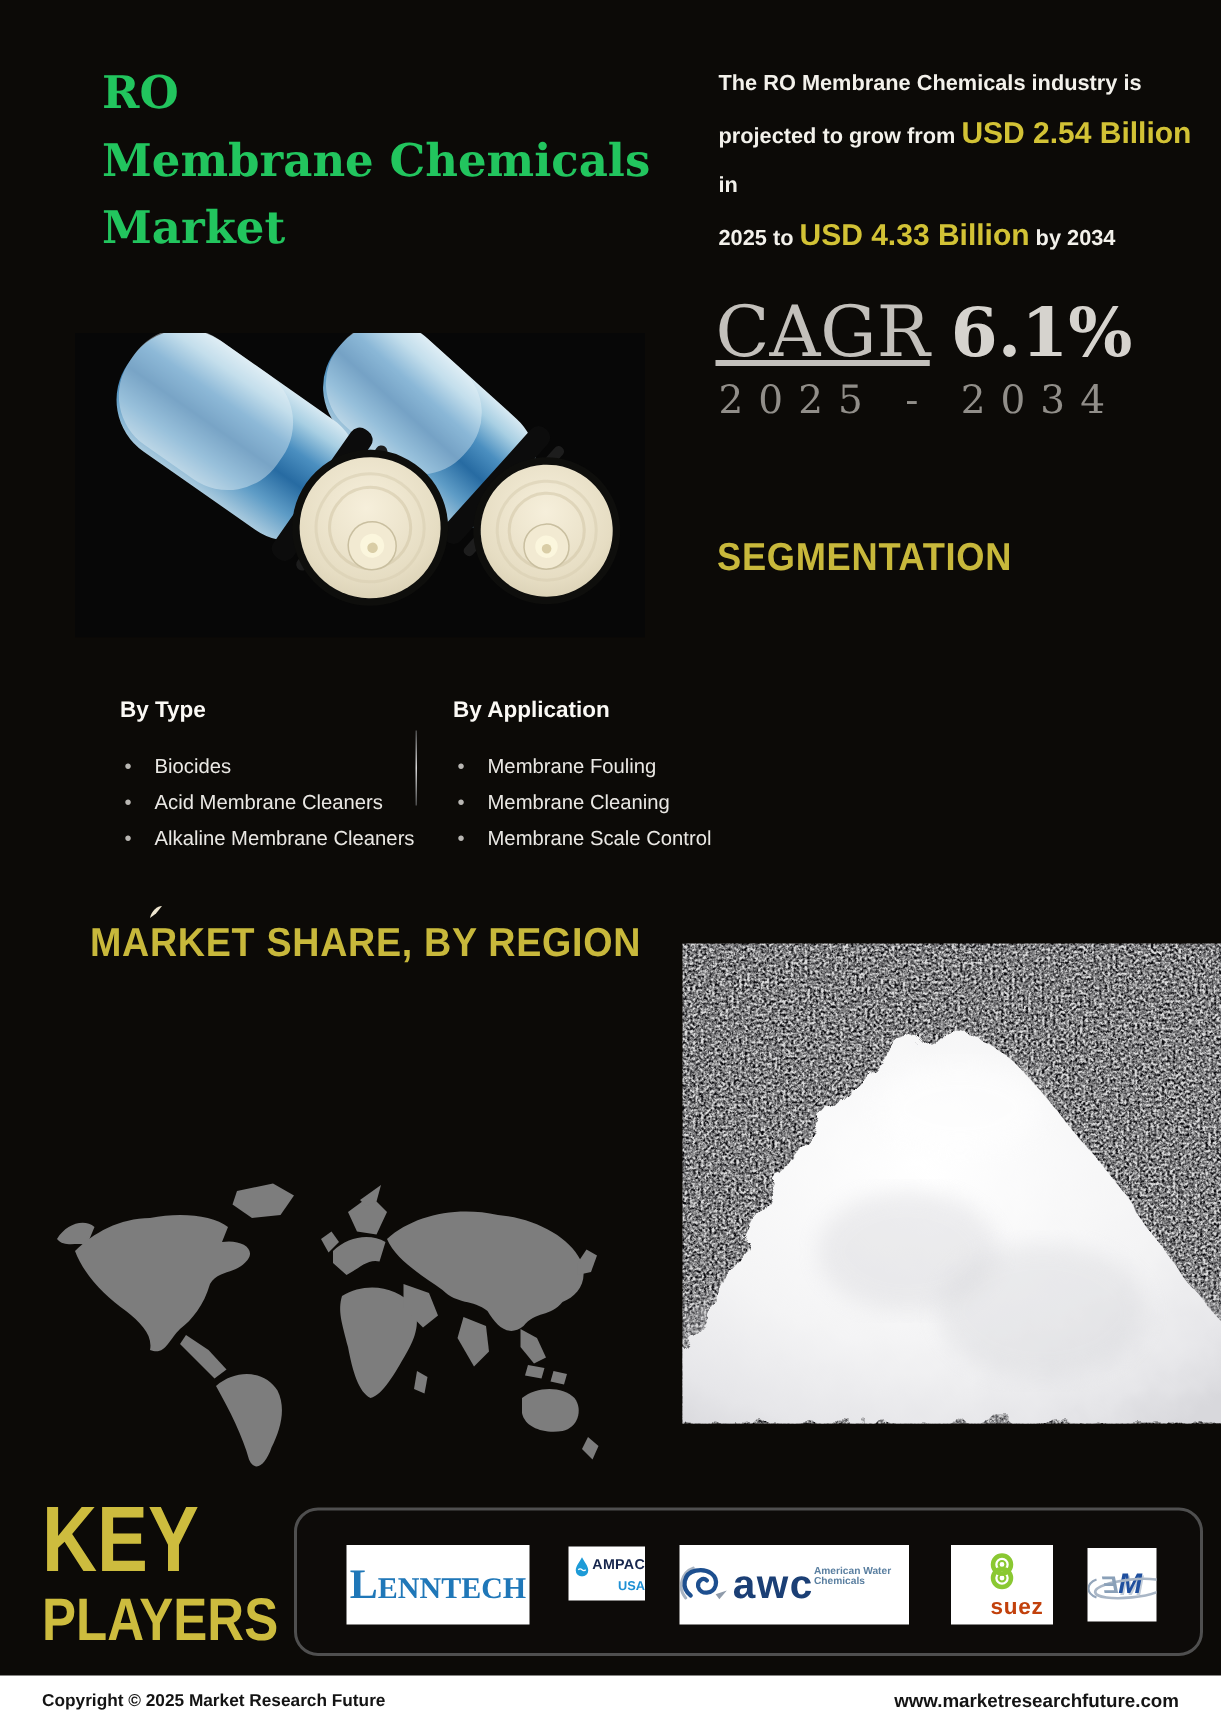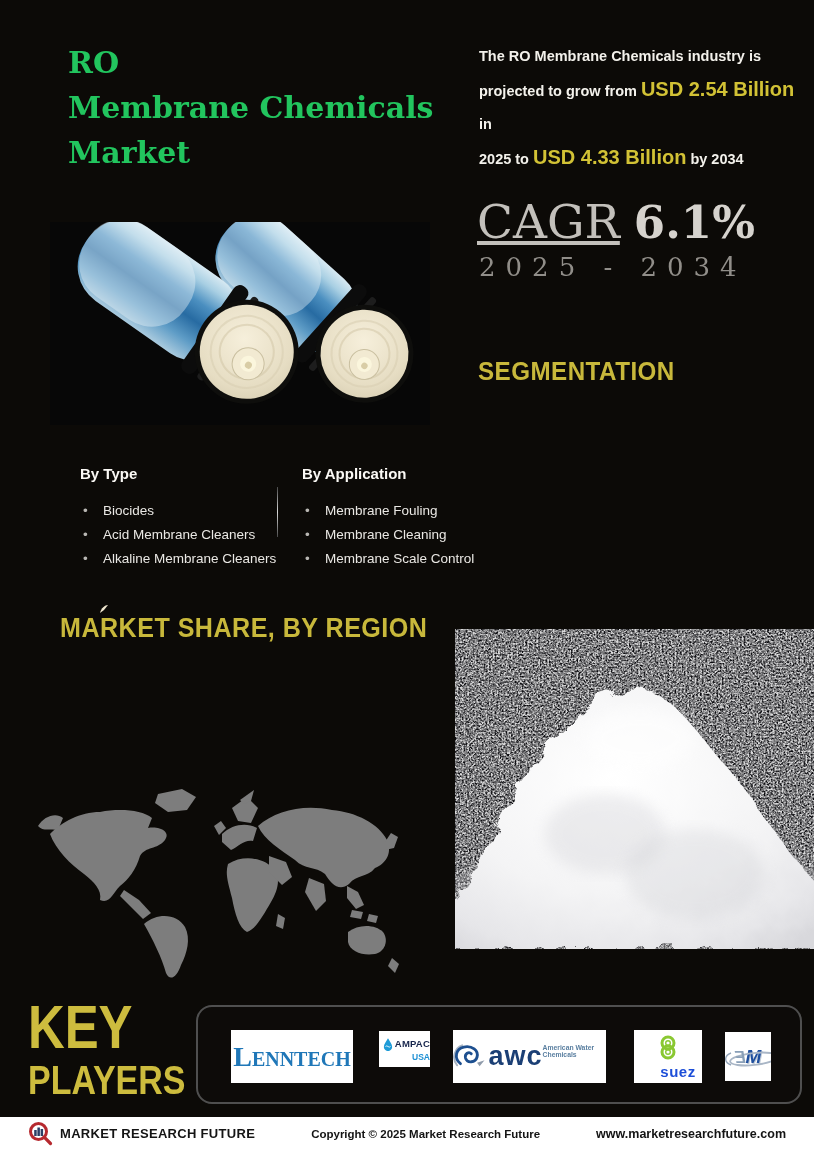--- a/index.html
+++ b/index.html
@@ -69,21 +69,21 @@
   .lenntech-text{font-family:"Liberation Serif",serif;font-weight:700;
                  font-variant:small-caps;font-size:28px;color:#1f77b8;}
   .ampac-col{display:flex;flex-direction:column;align-items:center;line-height:1;}
   .ampac-row{display:flex;align-items:center;gap:2px;}
   .ampac-main{font-size:9.5px;font-weight:800;color:#16254c;letter-spacing:.2px;}
   .ampac-sub{font-size:8.5px;font-weight:800;color:#1e90d4;margin-top:2px;align-self:flex-end;}
   .awc-col{display:flex;flex-direction:row;line-height:1;margin-left:4px;}
   .awc-main{font-size:27px;font-weight:800;color:#1b3f75;letter-spacing:1px;}
   .awc-sub{font-size:6.8px;font-weight:700;color:#5a7fa0;margin-top:2px;}
   .suez-col{display:flex;flex-direction:column;align-items:center;line-height:1;gap:2px;}
-  .suez-text{font-size:15px;font-weight:800;color:#1d4ed8;letter-spacing:.5px;margin-left:20px;}
+  .suez-text{font-size:15px;font-weight:800;color:#c2410c;letter-spacing:.5px;margin-left:20px;}
   .em-wrap{position:relative;font-style:italic;font-weight:800;line-height:1;}
   .em-e{display:inline-block;transform:scaleX(-1);color:#8aa0b8;font-size:16px;}
   .em-m{color:#1f4f9e;font-size:19px;text-shadow:1px 1px 0 #c2ccd8;}
   .em-swoosh{position:absolute;left:-10px;top:2px;}
 
   
   .footer{left:0;bottom:0;width:814px;height:33px;background:#ffffff;display:flex;
           align-items:center;justify-content:space-between;padding:0 28px;box-sizing:border-box;}
   .f-brand{display:flex;align-items:center;gap:7px;font-size:13px;font-weight:800;
            color:#141414;letter-spacing:.3px;}
@@ -303,27 +303,17 @@
         <svg class="em-swoosh" width="56" height="20" viewBox="0 0 56 20">
           <ellipse cx="29" cy="10" rx="24" ry="6" fill="none" stroke="#a9b6c6" stroke-width="1.8" transform="rotate(-6 29 10)"></ellipse>
           <path d="M6,4 a11,7 0 0 0 0,12" stroke="#93a5ba" stroke-width="1.4" fill="none"></path>
         </svg>
         <span class="em-e">E</span><span class="em-m">M</span>
       </div>
     </div>
   </div>
 
   <div class="abs footer">
-    <div class="f-brand">
-      <svg width="25" height="25" viewBox="0 0 25 25">
-        <circle cx="10.5" cy="10.5" r="8" fill="none" stroke="#b6292f" stroke-width="3"></circle>
-        <rect x="6.2" y="9" width="2.5" height="6" fill="#2b3f66"></rect>
-        <rect x="9.4" y="6.5" width="2.5" height="8.5" fill="#2b3f66"></rect>
-        <rect x="12.6" y="8" width="2.5" height="7" fill="#2b3f66"></rect>
-        <path d="M16.2,16.2 L22.5,22.5" stroke="#b6292f" stroke-width="3.2" stroke-linecap="round"></path>
-      </svg>
-      <span>MARKET RESEARCH FUTURE</span>
-    </div>
     <span class="f-copy">Copyright © 2025 Market Research Future</span>
     <span class="f-site">www.marketresearchfuture.com</span>
   </div>
 
 </div>
 
 </body></html>

